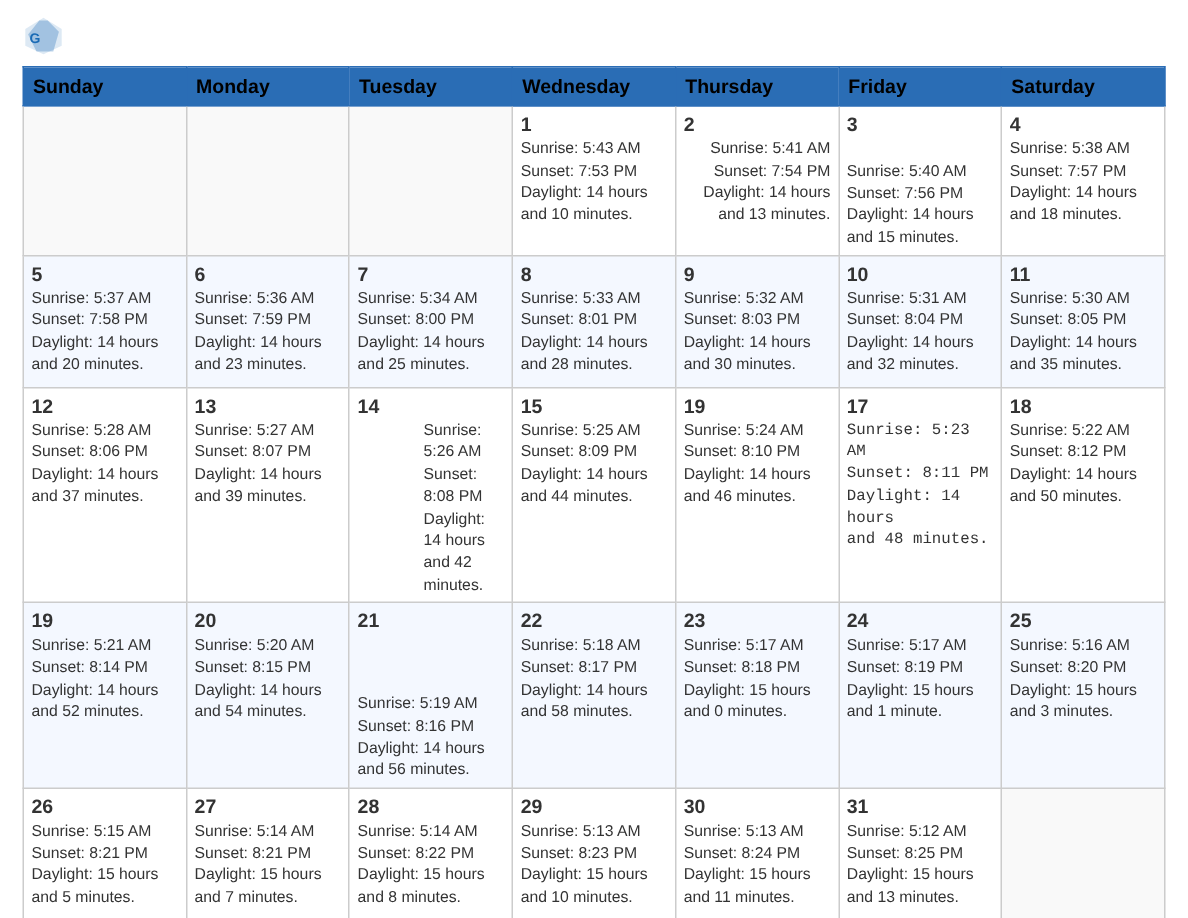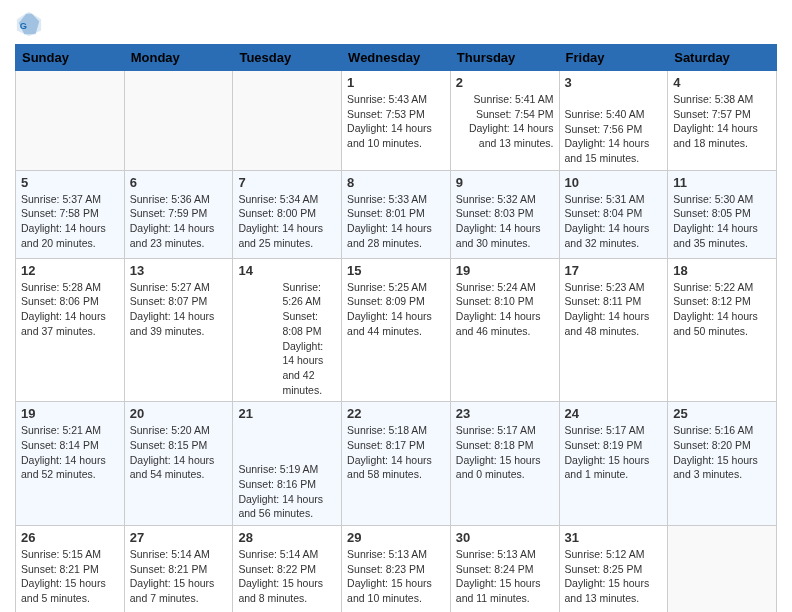--- a/index.html
+++ b/index.html
@@ -240,21 +240,21 @@
         </td>
         <td>
           <span class="day-num">19</span>
           <div class="day-info" style="white-space: pre-line;">Sunrise: 5:24 AM
 Sunset: 8:10 PM
 Daylight: 14 hours
 and 46 minutes.</div>
         </td>
         <td>
           <span class="day-num">17</span>
-          <div class="day-info" style="white-space: pre-line;">Sunrise: 5:23 AM
+          <div class="day-info" style="white-space: pre-line; font-family: Liberation Mono, monospace;">Sunrise: 5:23 AM
 Sunset: 8:11 PM
 Daylight: 14 hours
 and 48 minutes.</div>
         </td>
         <td>
           <span class="day-num">18</span>
           <div class="day-info" style="white-space: pre-line;">Sunrise: 5:22 AM
 Sunset: 8:12 PM
 Daylight: 14 hours
 and 50 minutes.</div>

